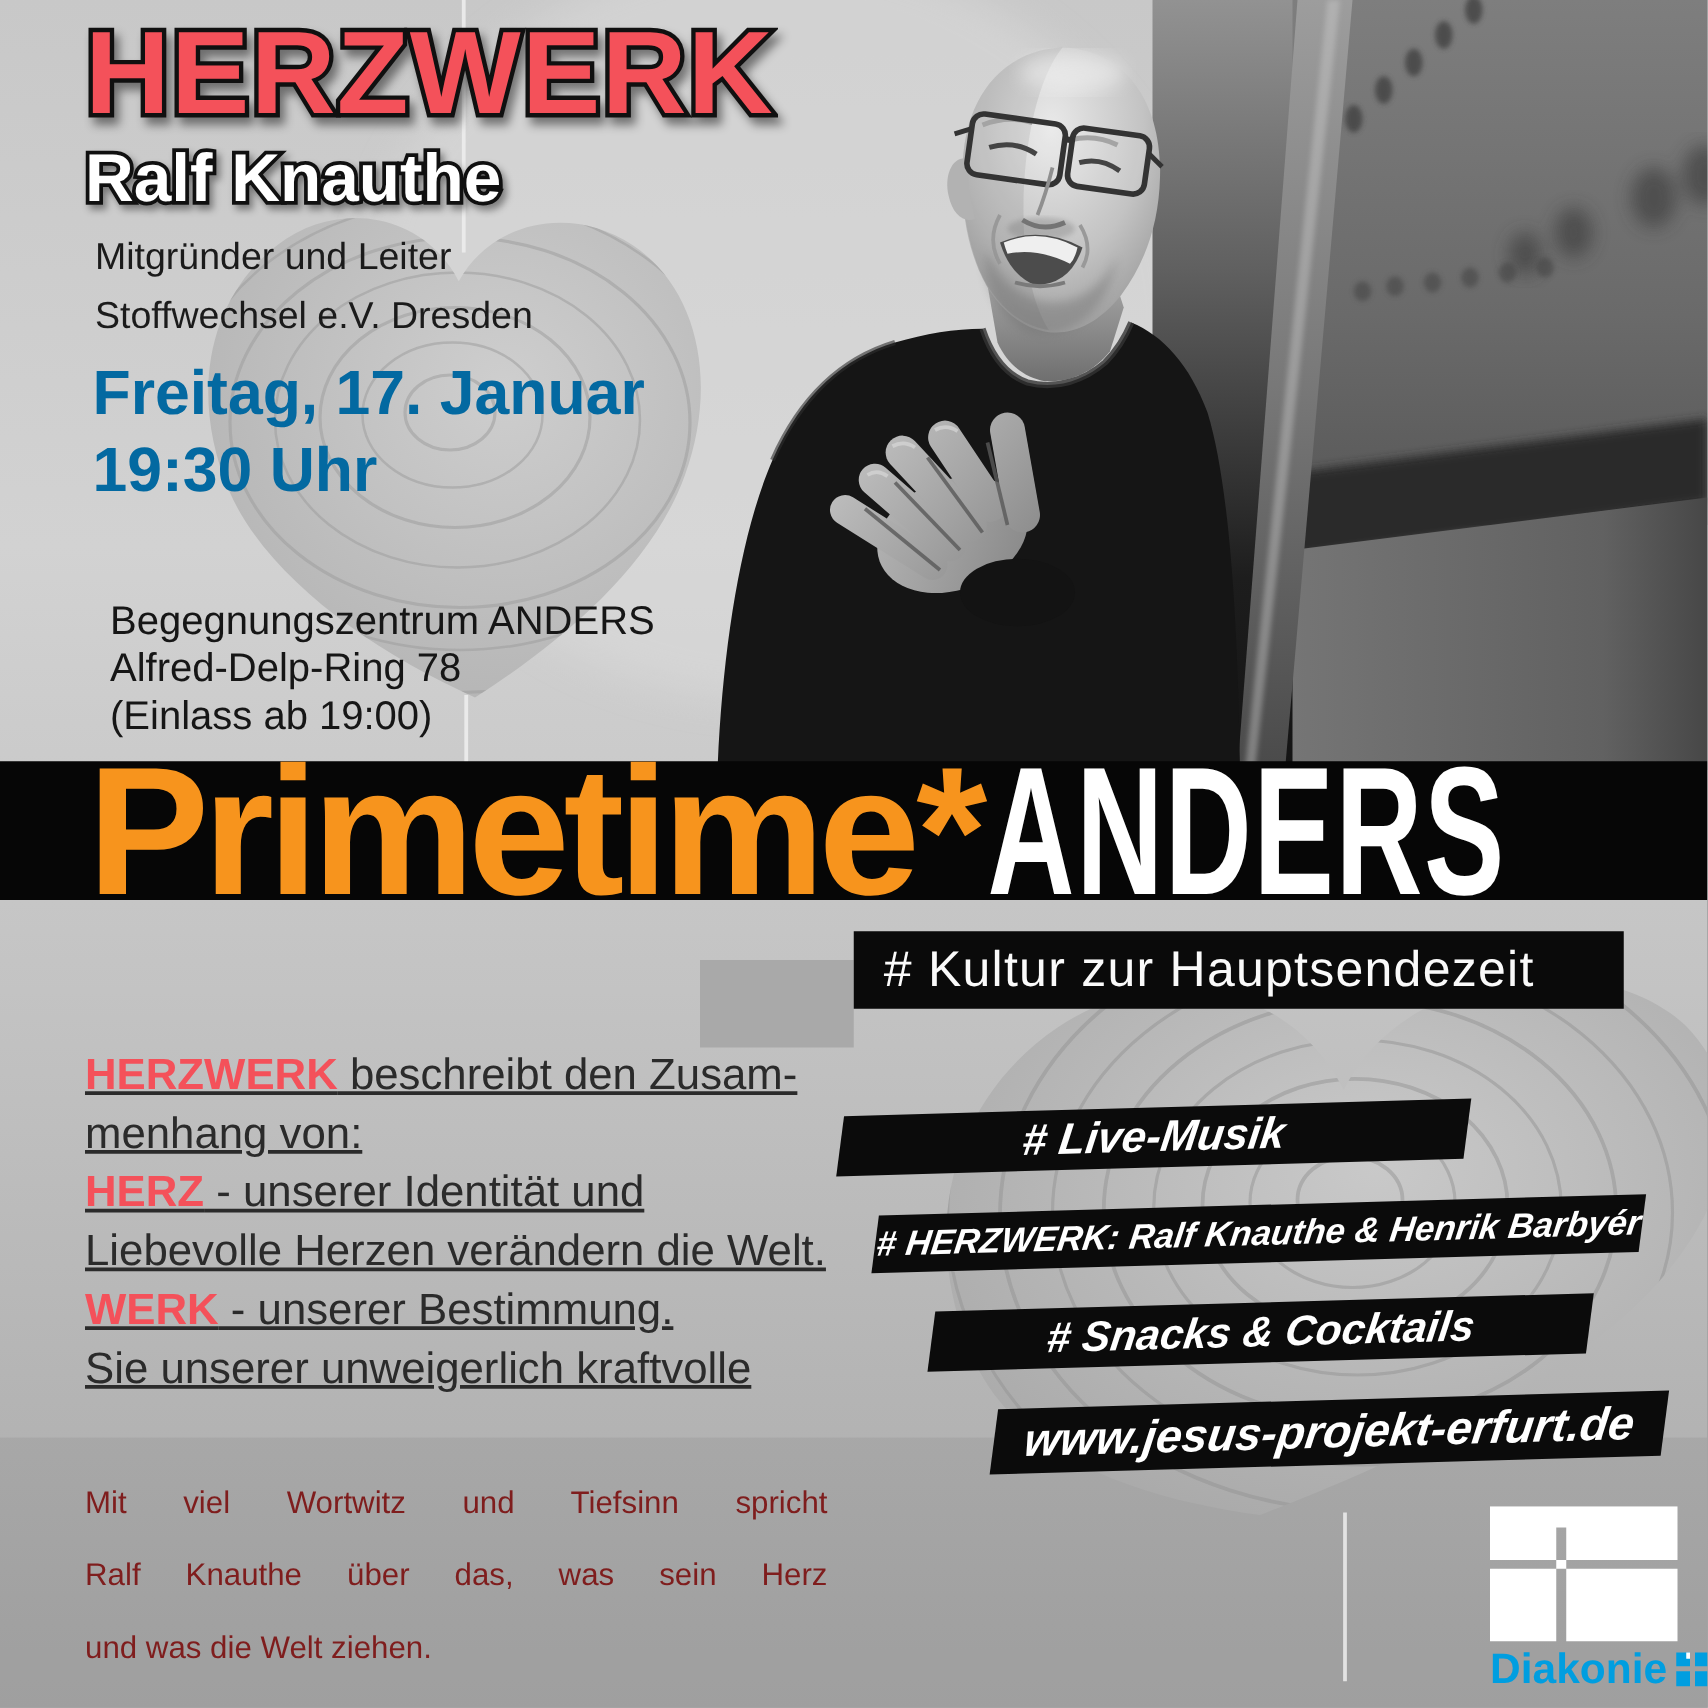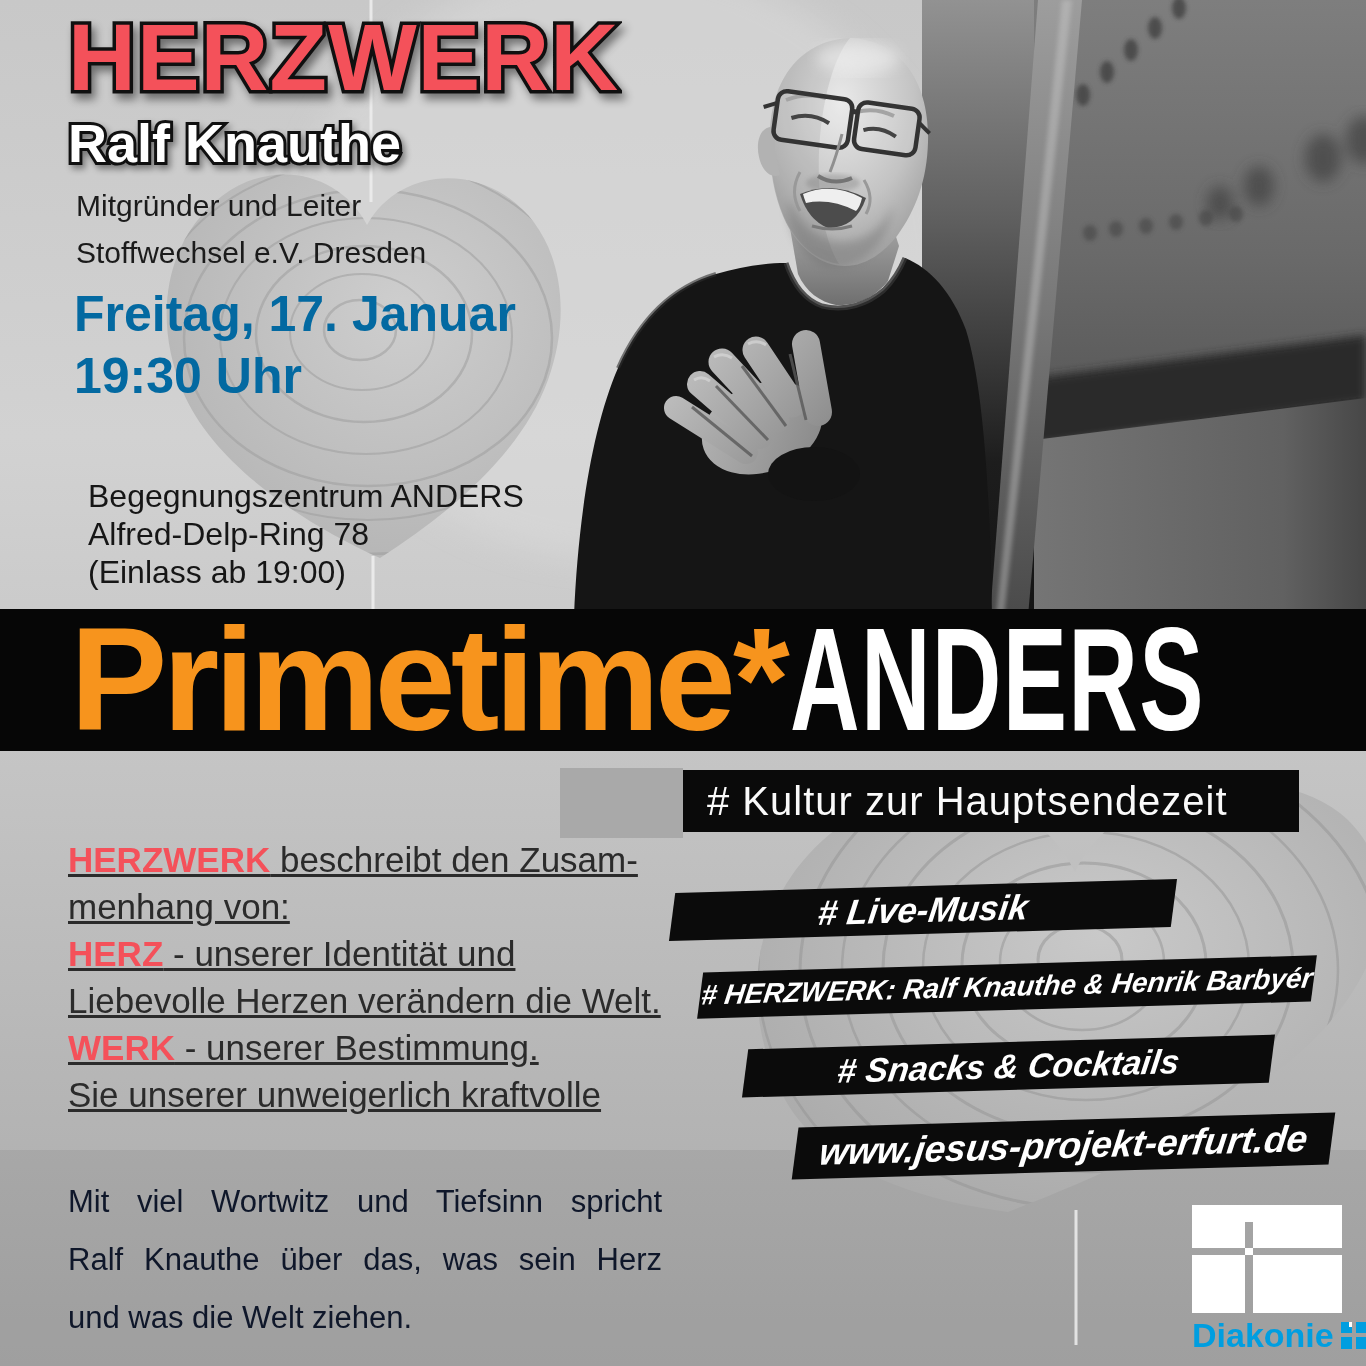--- a/index.html
+++ b/index.html
@@ -40,50 +40,50 @@
     left:74px;top:283px;
     font-size:50px;line-height:62px;font-weight:bold;color:#0369a1;
   }
   .venue{
     left:75px;top:477px;
     font-size:32px;line-height:38px;color:#161616;margin-left:13px;
   }
 
   
   .title-band{
-    left:0;top:609px;width:1366px;height:142px;
+    left:0;top:609px;width:1366px;height:111px;
     background:#060606;
     display:flex;align-items:center;text-align:right;
   }
   .title-line{white-space:nowrap;padding-left:70px;line-height:1;}
   .title-part1{font-size:146px;font-weight:bold;letter-spacing:-5px;color:#F7941D;}
   .title-star{font-size:146px;font-weight:bold;color:#F7941D;margin-left:2px;}
   .title-part2{
     display:inline-block;font-size:146px;font-weight:bold;color:#ffffff;
     transform:scaleX(0.66);transform-origin:left center;letter-spacing:2px;
   }
 
   
   .subtitle-box{
-    left:683px;top:770px;width:616px;height:62px;
+    left:683px;top:745px;width:616px;height:62px;
     background:#0a0a0a;color:#fafafa;
     font-size:40px;font-weight:400;letter-spacing:1px;
     line-height:62px;padding-left:24px;box-sizing:border-box;
     white-space:nowrap;
   }
 
   
   .body-copy{
     left:68px;top:836px;width:594px;
     font-size:35px;line-height:47px;color:#2b2b2b;text-decoration:underline;
   }
   .body-copy .hl{color:#f4515a;font-weight:bold;}
   .body-copy2{
     left:68px;top:1173px;width:594px;
-    font-size:31px;line-height:58px;color:#0f172a;
+    font-size:25px;line-height:58px;color:#7f1d1d;
   }
   .jline{text-align:justify;text-align-last:justify;}
 
   
   .tag{
     background:#0b0b0b;color:#ffffff;
     font-style:italic;font-weight:bold;
     display:flex;align-items:center;justify-content:center;
     transform:rotate(-1.6deg) skewX(-9deg);
     white-space:nowrap;

